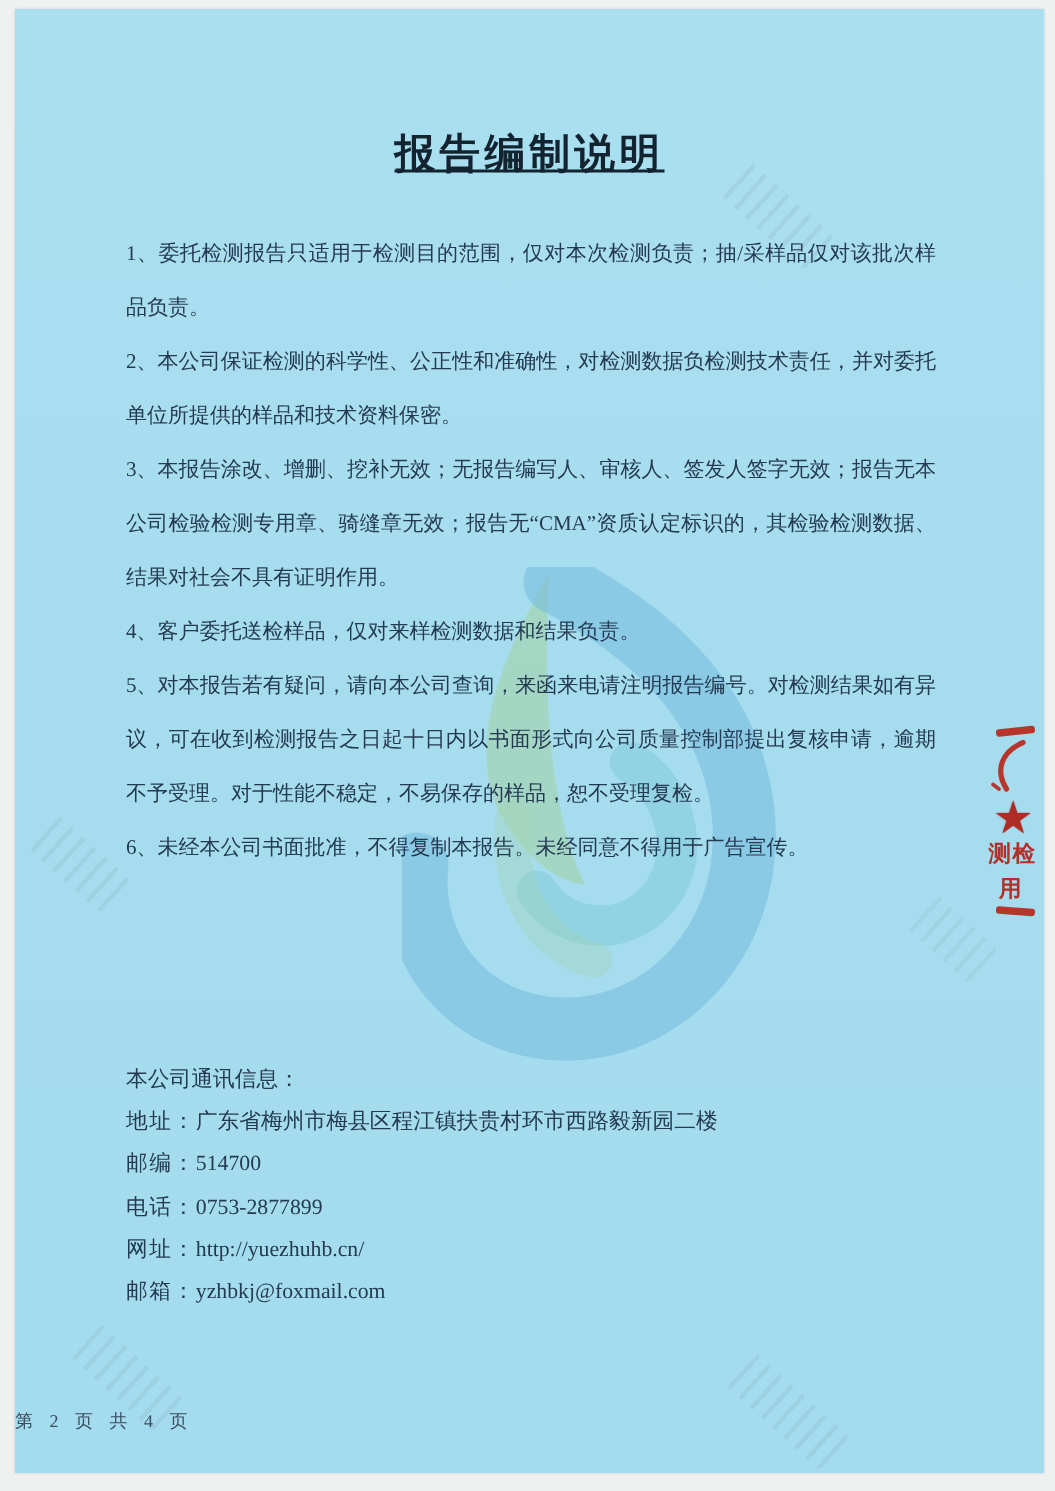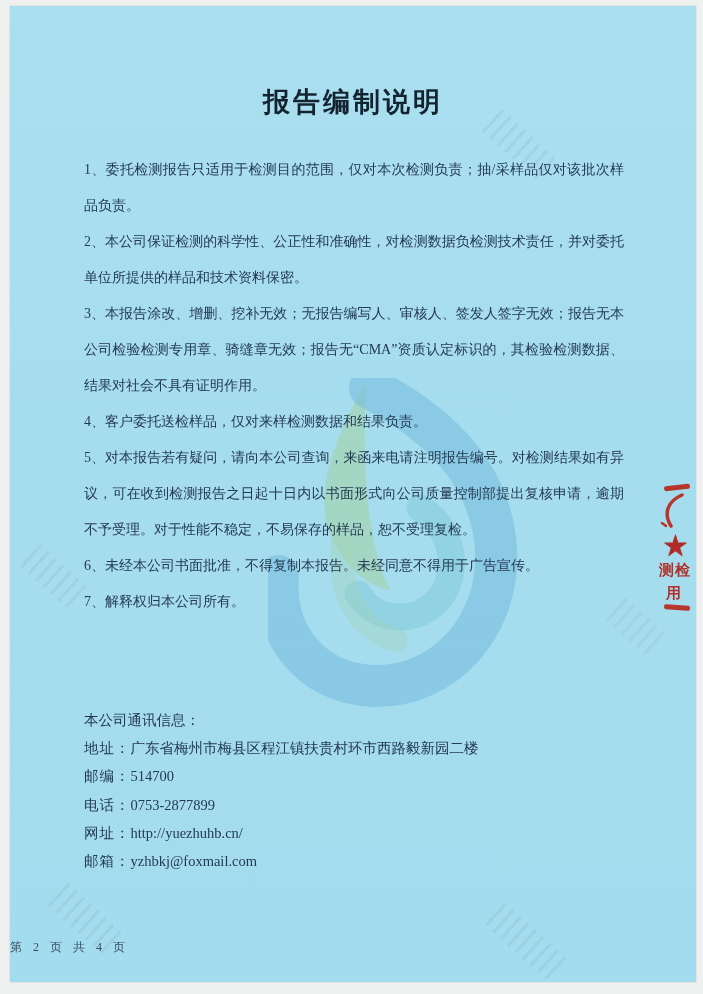--- a/index.html
+++ b/index.html
@@ -31,20 +31,21 @@
   .smudge.s2{left:28px;top:538px;height:64px;}
   .smudge.s3{left:58px;top:872px;}
   .smudge.s4{left:498px;top:888px;height:90px;}
   .smudge.s5{left:608px;top:588px;height:60px;opacity:.8;}
   .title{
     position:absolute;left:0;top:78px;width:100%;
     text-align:center;
     font-family:"Liberation Sans","DejaVu Sans",sans-serif;
     font-weight:bold;font-size:27px;color:#132330;
     letter-spacing:3px;
+    text-decoration:underline;
   }
   .notes{
     position:absolute;left:74px;top:146px;width:540px;
     font-size:14px;line-height:36px;color:#243a51;
     text-align:justify;text-justify:inter-character;
   }
   .notes p{margin:0;}
   .contact{
     position:absolute;left:74px;top:700px;width:560px;
     font-size:14.5px;line-height:28.2px;color:#243a51;
@@ -90,21 +91,20 @@
 
   <div class="title">报告编制说明</div>
 
   <div class="notes">
     <p>1、委托检测报告只适用于检测目的范围，仅对本次检测负责；抽/采样品仅对该批次样品负责。</p>
     <p>2、本公司保证检测的科学性、公正性和准确性，对检测数据负检测技术责任，并对委托单位所提供的样品和技术资料保密。</p>
     <p>3、本报告涂改、增删、挖补无效；无报告编写人、审核人、签发人签字无效；报告无本公司检验检测专用章、骑缝章无效；报告无“CMA”资质认定标识的，其检验检测数据、结果对社会不具有证明作用。</p>
     <p>4、客户委托送检样品，仅对来样检测数据和结果负责。</p>
     <p>5、对本报告若有疑问，请向本公司查询，来函来电请注明报告编号。对检测结果如有异议，可在收到检测报告之日起十日内以书面形式向公司质量控制部提出复核申请，逾期不予受理。对于性能不稳定，不易保存的样品，恕不受理复检。</p>
     <p>6、未经本公司书面批准，不得复制本报告。未经同意不得用于广告宣传。</p>
-    <p>7、解释权归本公司所有。</p>
   </div>
 
   <div class="contact">
     <div class="row">本公司通讯信息：</div>
     <div class="row"><span class="lbl">地址：</span><span>广东省梅州市梅县区程江镇扶贵村环市西路毅新园二楼</span></div>
     <div class="row"><span class="lbl">邮编：</span><span>514700</span></div>
     <div class="row"><span class="lbl">电话：</span><span>0753-2877899</span></div>
     <div class="row"><span class="lbl">网址：</span><span>http://yuezhuhb.cn/</span></div>
     <div class="row"><span class="lbl">邮箱：</span><span>yzhbkj@foxmail.com</span></div>
   </div>

